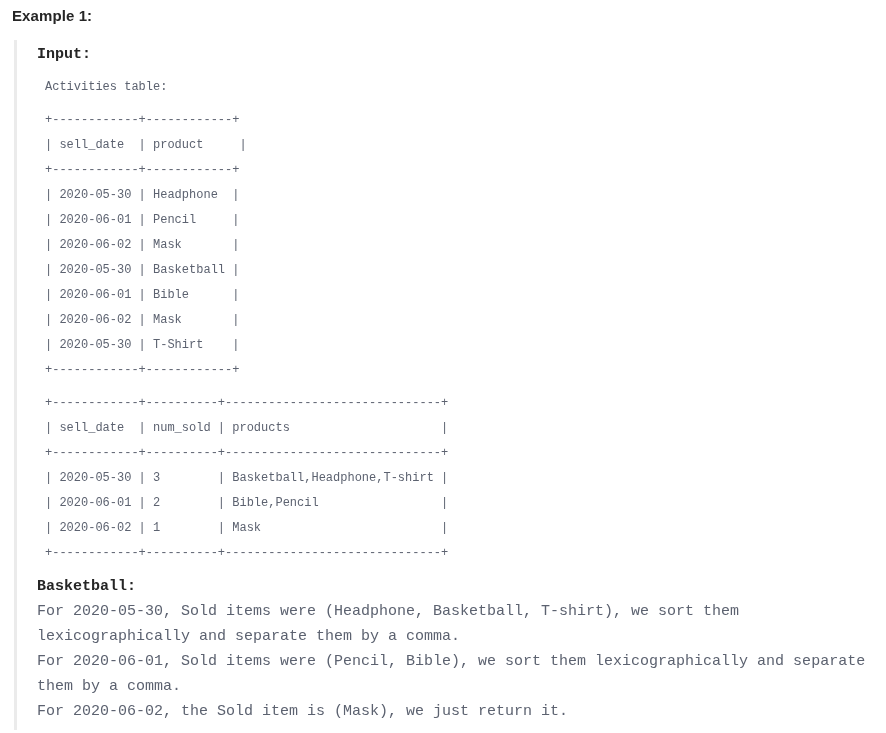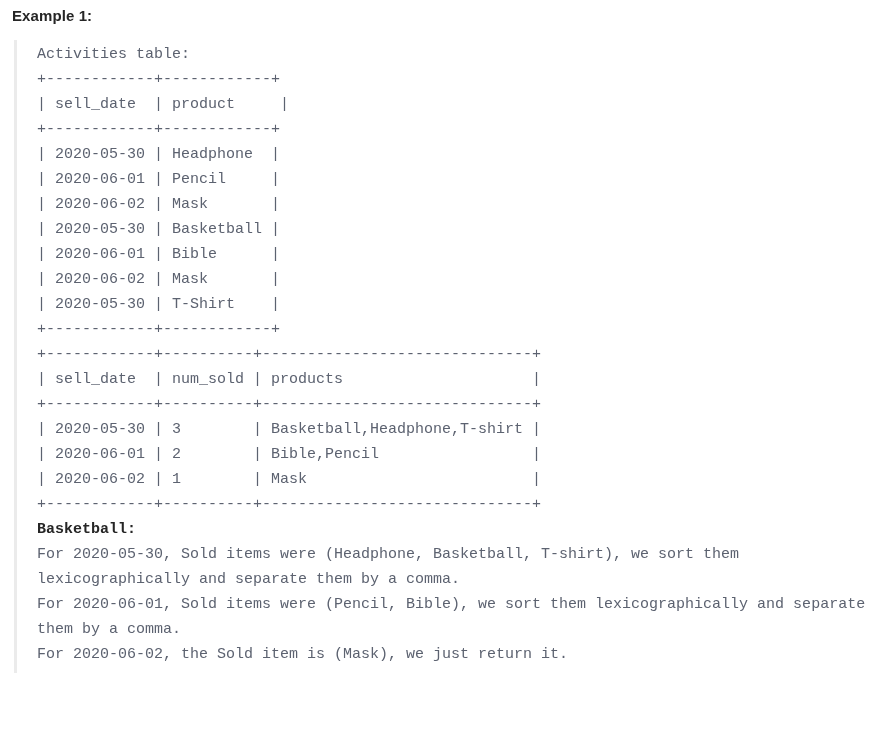--- a/index.html
+++ b/index.html
@@ -37,25 +37,25 @@
     margin-top: 14px;
     margin-left: 14px;
     border-left: 3px solid #ebebeb;
     padding-left: 20px;
     padding-top: 2px;
     padding-bottom: 6px;
   }
 
   .pre {
     font-family: "Liberation Mono", "DejaVu Sans Mono", monospace;
-    font-size: 15px;
+    font-size: 12px;
     line-height: 25px;
     color: #5c6270;
     white-space: pre;
-    margin: 0;
+    margin: 8px;
     letter-spacing: 0px;
     tab-size: 4;
   }
 
   .pre-wrap {
     font-family: "Liberation Mono", "DejaVu Sans Mono", monospace;
     font-size: 15px;
     line-height: 25px;
     color: #5c6270;
     white-space: pre-wrap;
@@ -81,20 +81,21 @@
 </style>
 </head>
 <body>
 
 <div class="page">
 
   <div class="example-heading">Example 1:</div>
 
   <div class="example-block">
 
+    <div class="section-label">Input:</div>
 
     <div class="pre">Activities table:</div>
 
     <div class="pre">+------------+------------+
 | sell_date  | product     |
 +------------+------------+
 | 2020-05-30 | Headphone  |
 | 2020-06-01 | Pencil     |
 | 2020-06-02 | Mask       |
 | 2020-05-30 | Basketball |

